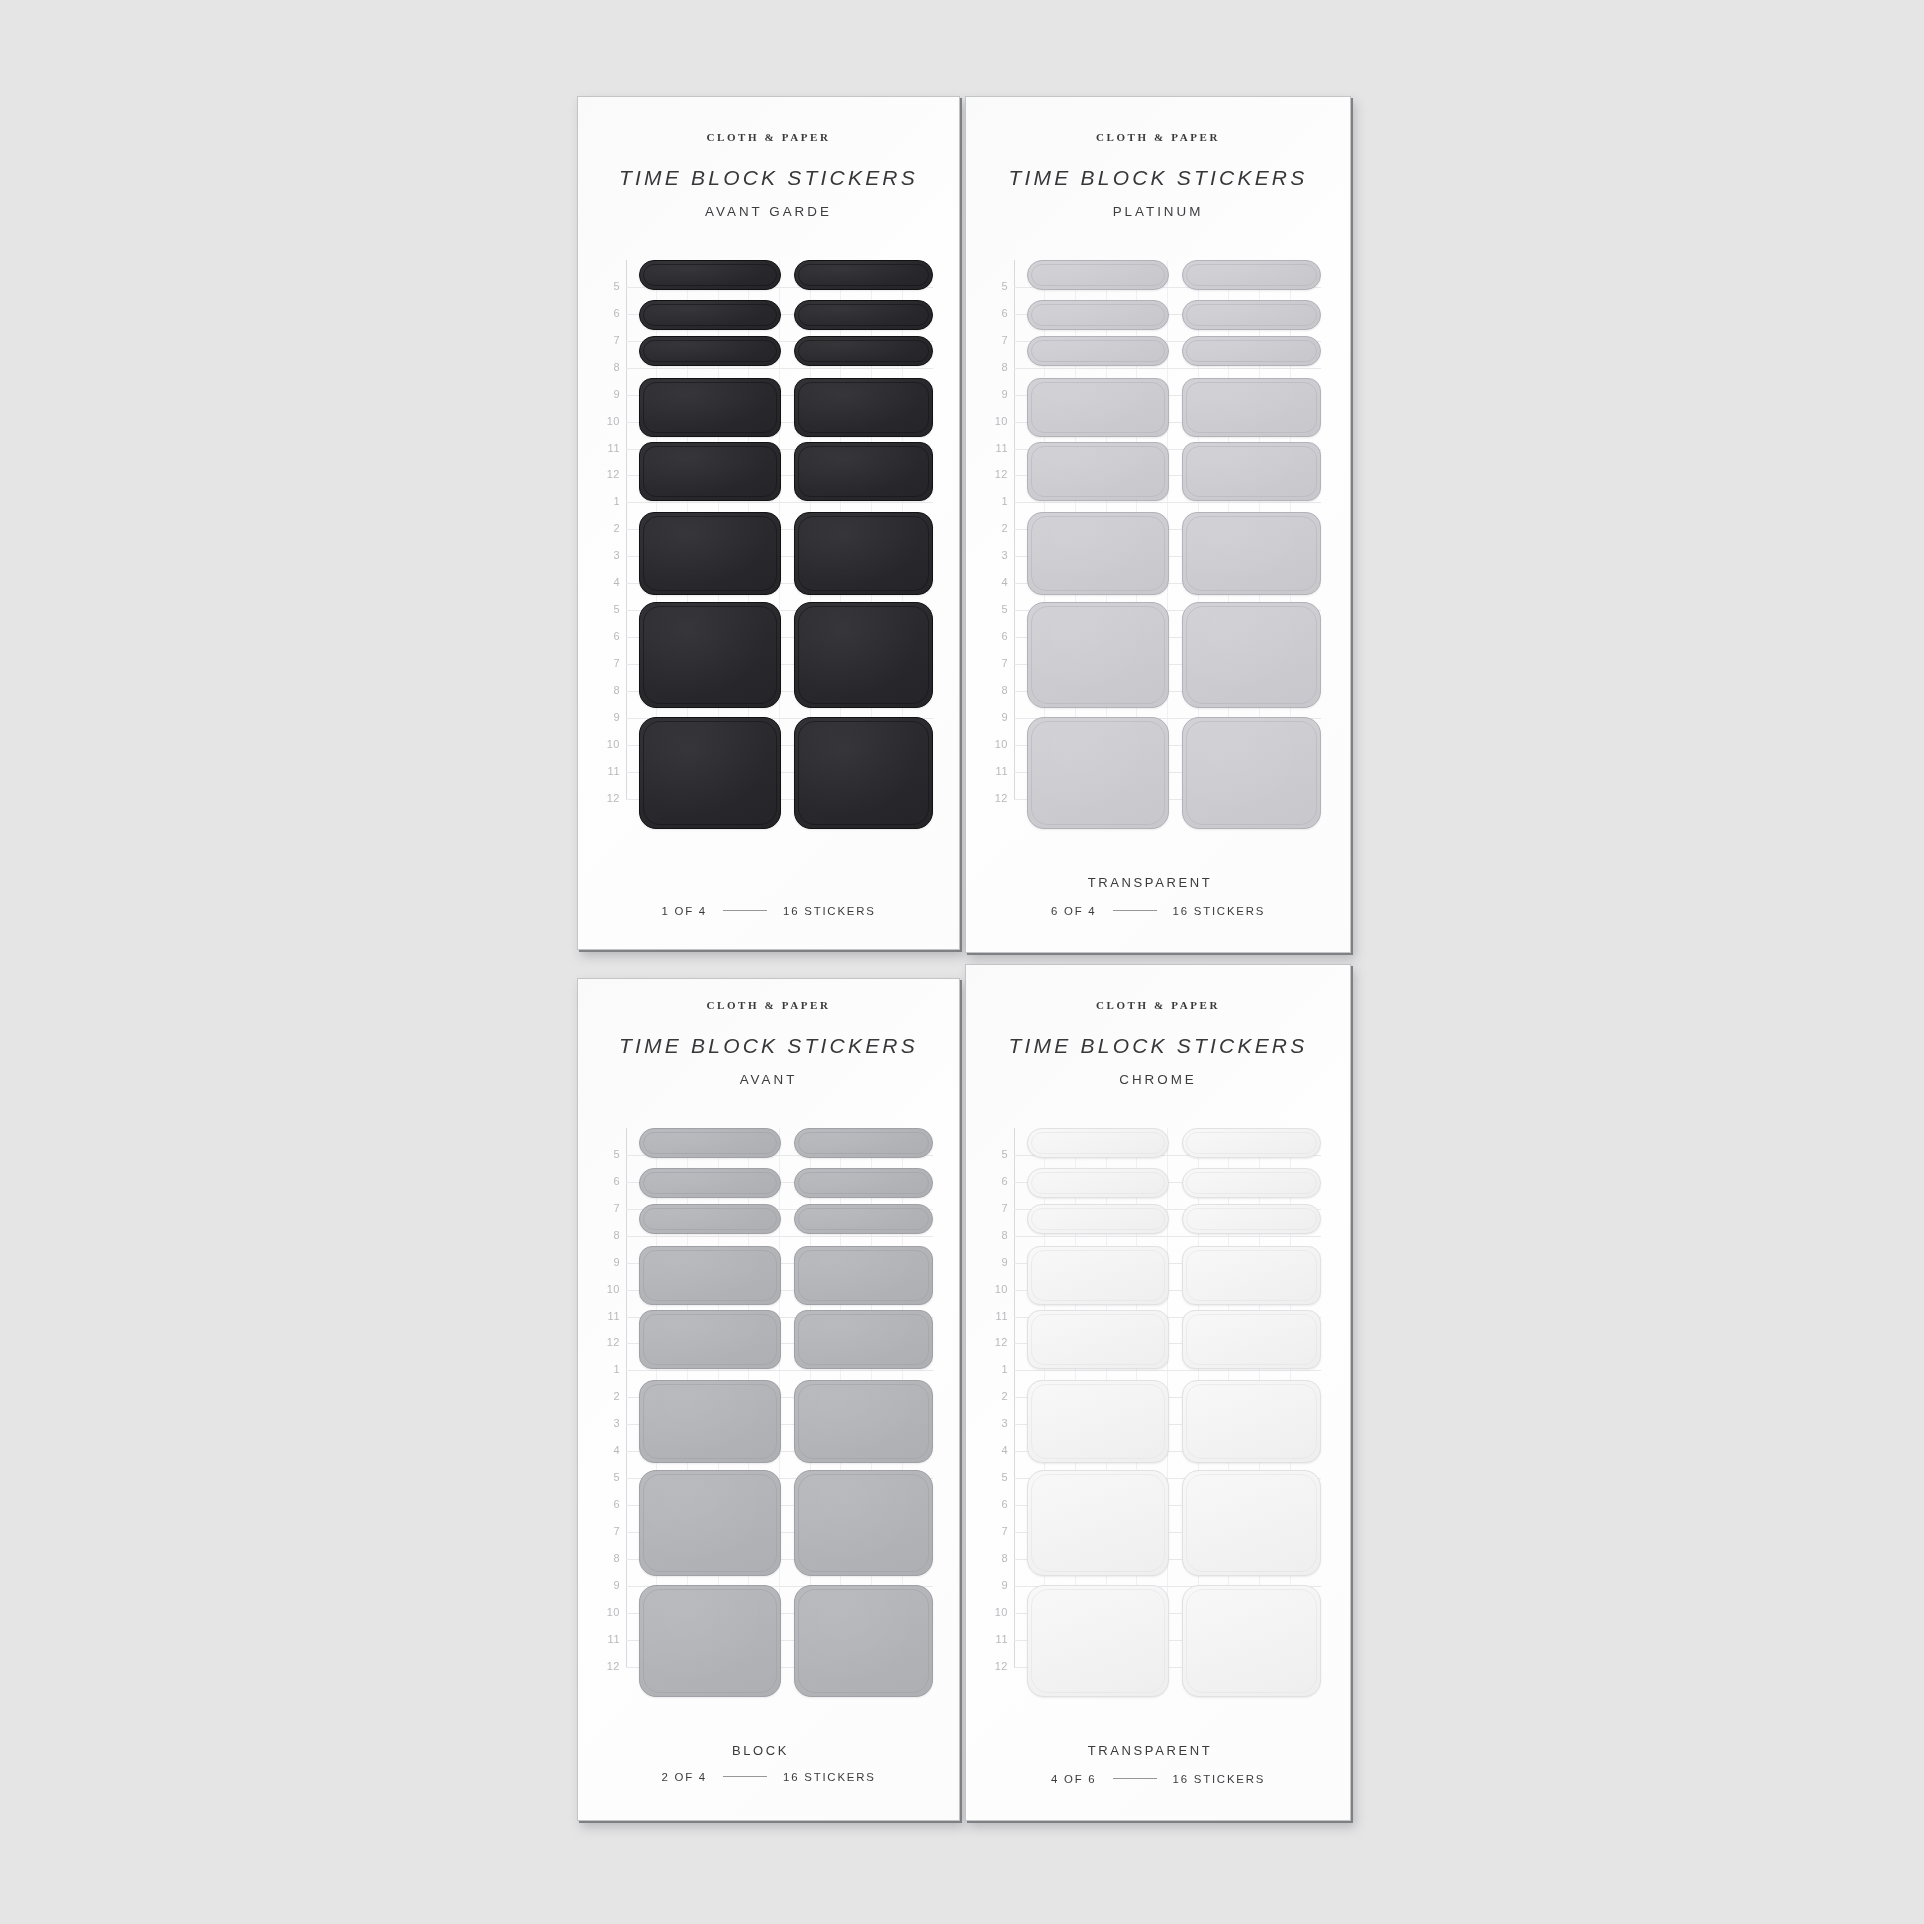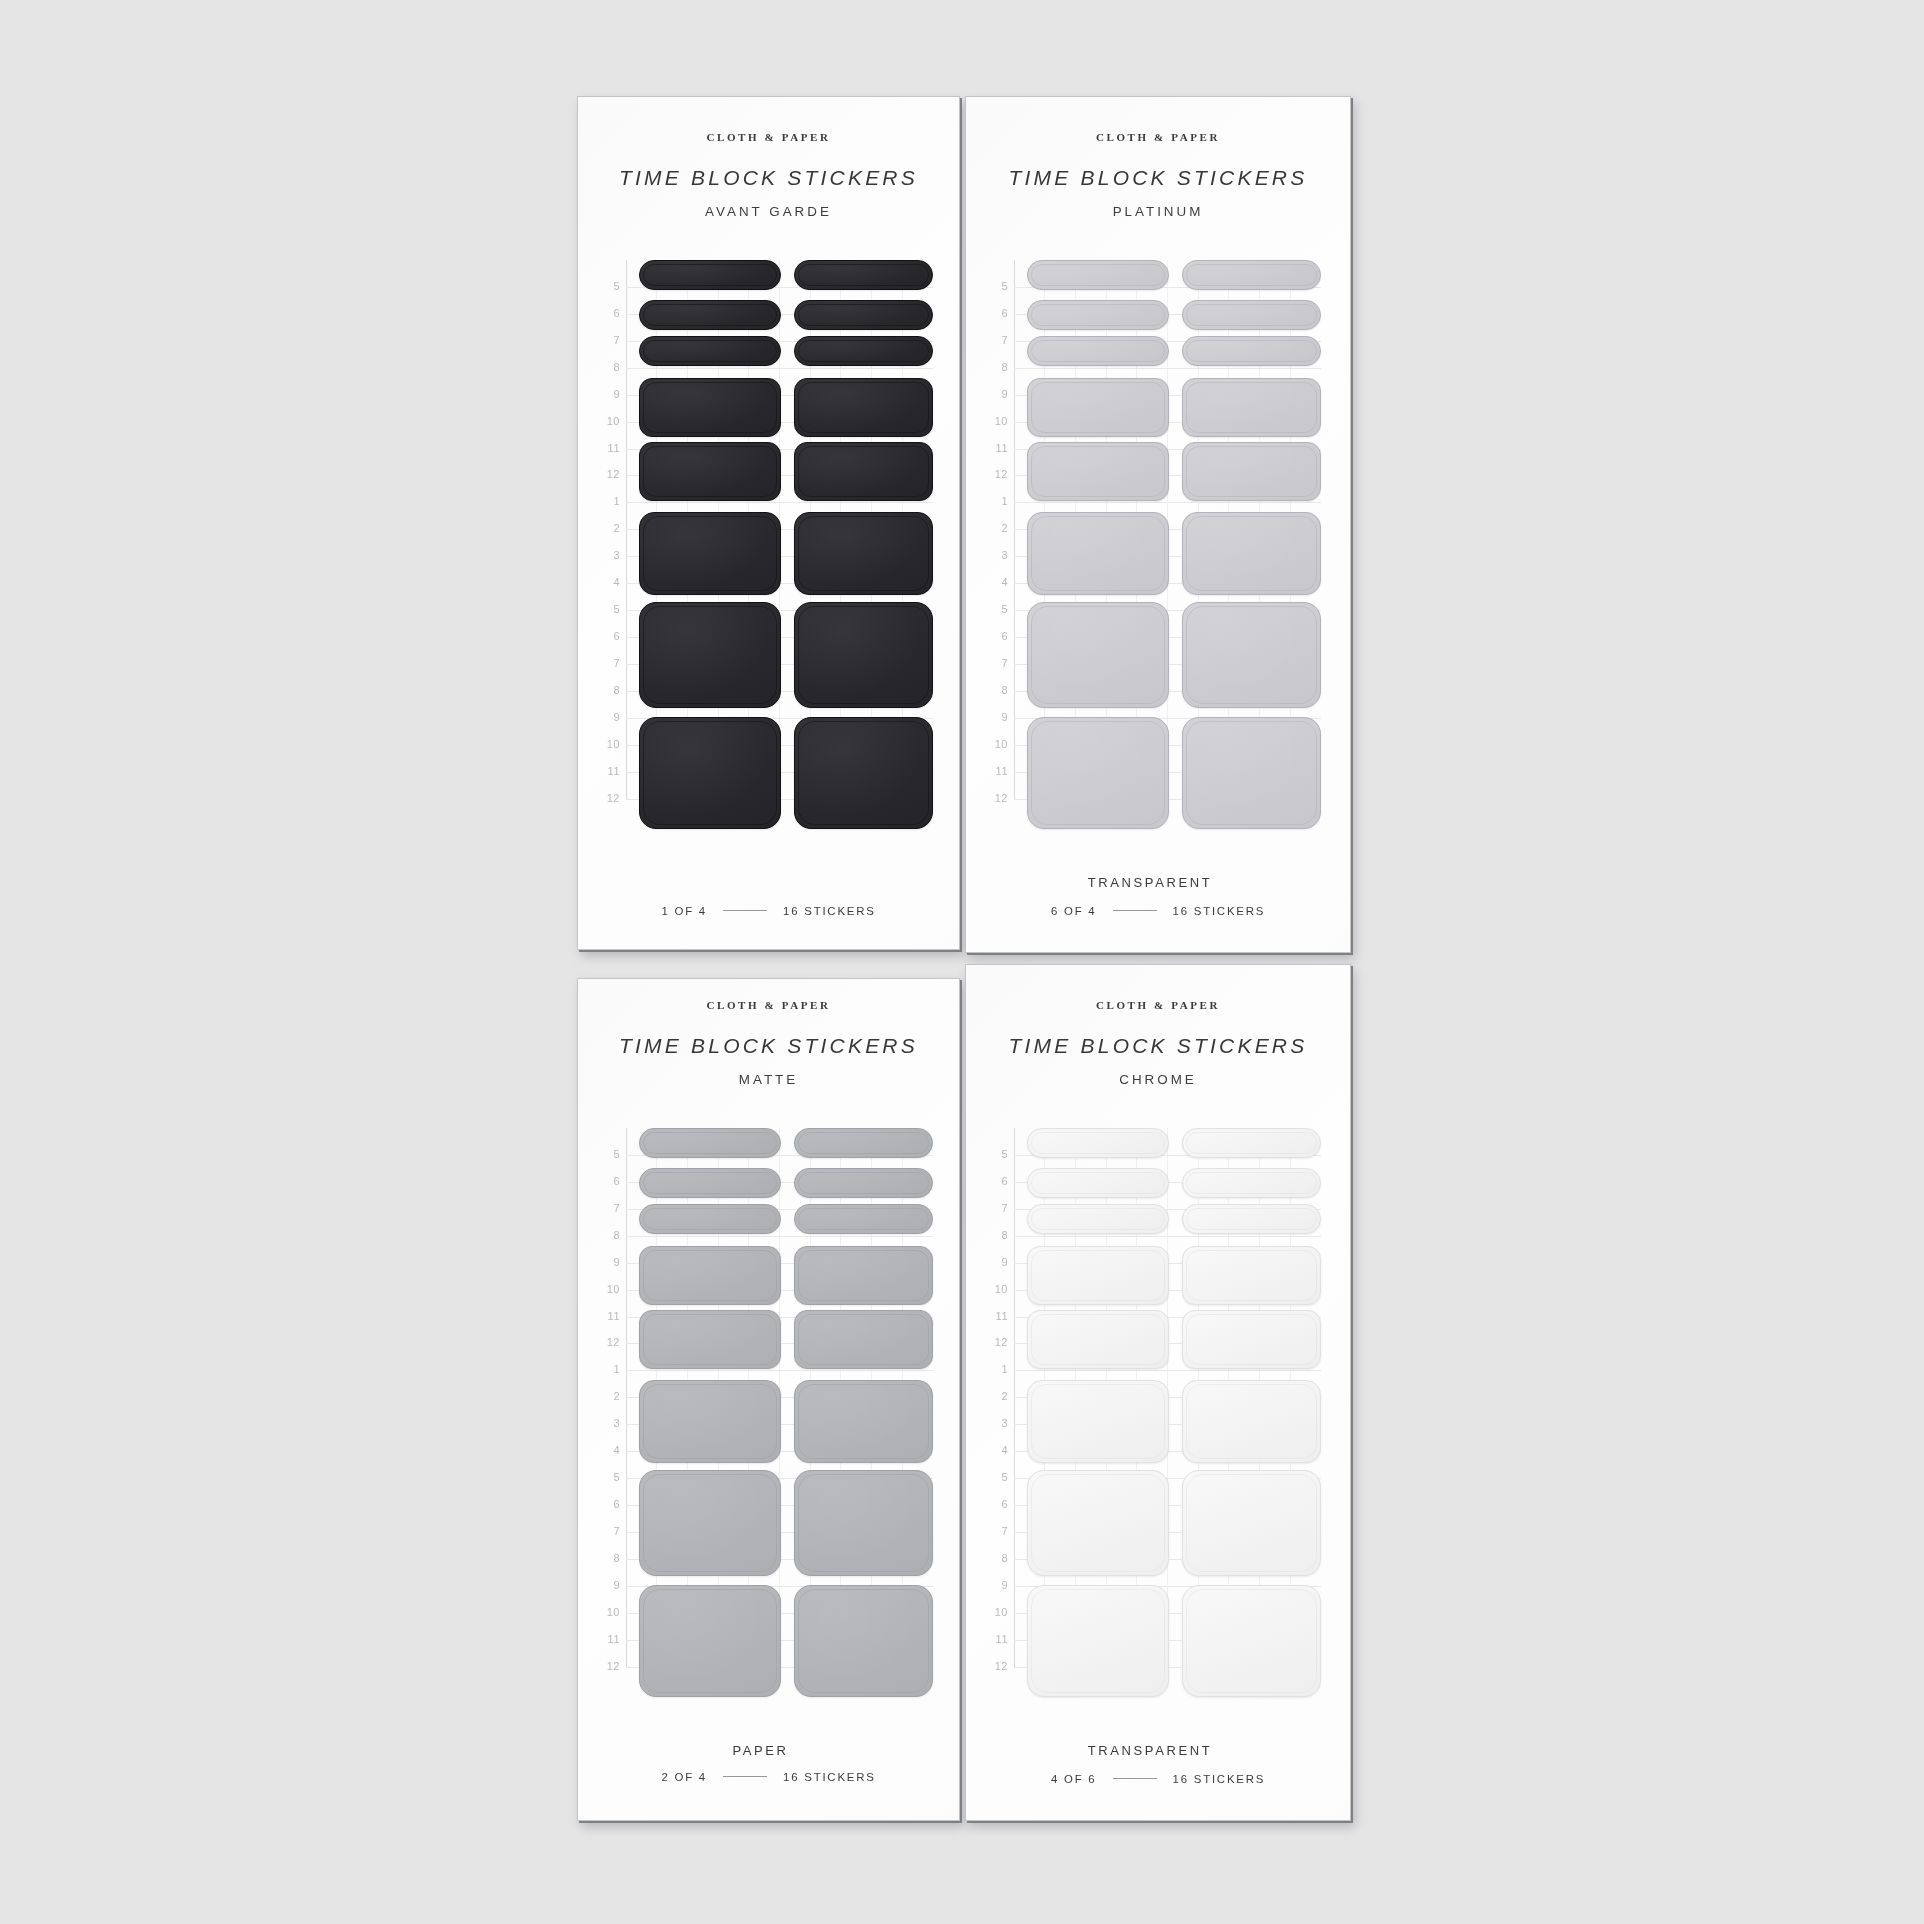--- a/index.html
+++ b/index.html
@@ -208,21 +208,21 @@
       </div>
     <div class="finish">TRANSPARENT</div>
     <div class="pagecount">
       <span>6 OF 4</span><span class="dash"></span><span>16 STICKERS</span>
     </div>
   </section>
 
   <section class="sheet sheet-2" style="--fill: #b5b6ba; --edge: #9fa1a6;">
     <div class="brand">CLOTH &amp; PAPER</div>
     <div class="title">TIME BLOCK STICKERS</div>
-    <div class="subtitle">MATTE</div>
+    <div class="subtitle">AVANT</div>
     <div class="grid">
         <div class="vline-main"></div>
         <div class="vline" style="left: 78px;"></div>
         <div class="vline" style="left: 109px;"></div>
         <div class="vline" style="left: 140px;"></div>
         <div class="vline" style="left: 170px;"></div>
         <div class="vline" style="left: 201px;"></div>
         <div class="vline" style="left: 232px;"></div>
         <div class="vline" style="left: 262px;"></div>
         <div class="vline" style="left: 293px;"></div>
@@ -277,21 +277,21 @@
         <div class="sticker" style="top: 118px; height: 59px; left: 216px; width: 139px; border-radius: 13px;"></div>
         <div class="sticker" style="top: 182px; height: 59px; left: 61px; width: 142px; border-radius: 13px;"></div>
         <div class="sticker" style="top: 182px; height: 59px; left: 216px; width: 139px; border-radius: 13px;"></div>
         <div class="sticker" style="top: 252px; height: 83px; left: 61px; width: 142px; border-radius: 15px;"></div>
         <div class="sticker" style="top: 252px; height: 83px; left: 216px; width: 139px; border-radius: 15px;"></div>
         <div class="sticker" style="top: 342px; height: 106px; left: 61px; width: 142px; border-radius: 17px;"></div>
         <div class="sticker" style="top: 342px; height: 106px; left: 216px; width: 139px; border-radius: 17px;"></div>
         <div class="sticker" style="top: 457px; height: 112px; left: 61px; width: 142px; border-radius: 17px;"></div>
         <div class="sticker" style="top: 457px; height: 112px; left: 216px; width: 139px; border-radius: 17px;"></div>
       </div>
-    <div class="finish">PAPER</div>
+    <div class="finish">BLOCK</div>
     <div class="pagecount">
       <span>2 OF 4</span><span class="dash"></span><span>16 STICKERS</span>
     </div>
   </section>
 
   <section class="sheet sheet-3" style="--fill: #f8f8f9; --edge: #e1e1e4;">
     <div class="brand">CLOTH &amp; PAPER</div>
     <div class="title">TIME BLOCK STICKERS</div>
     <div class="subtitle">CHROME</div>
     <div class="grid">

